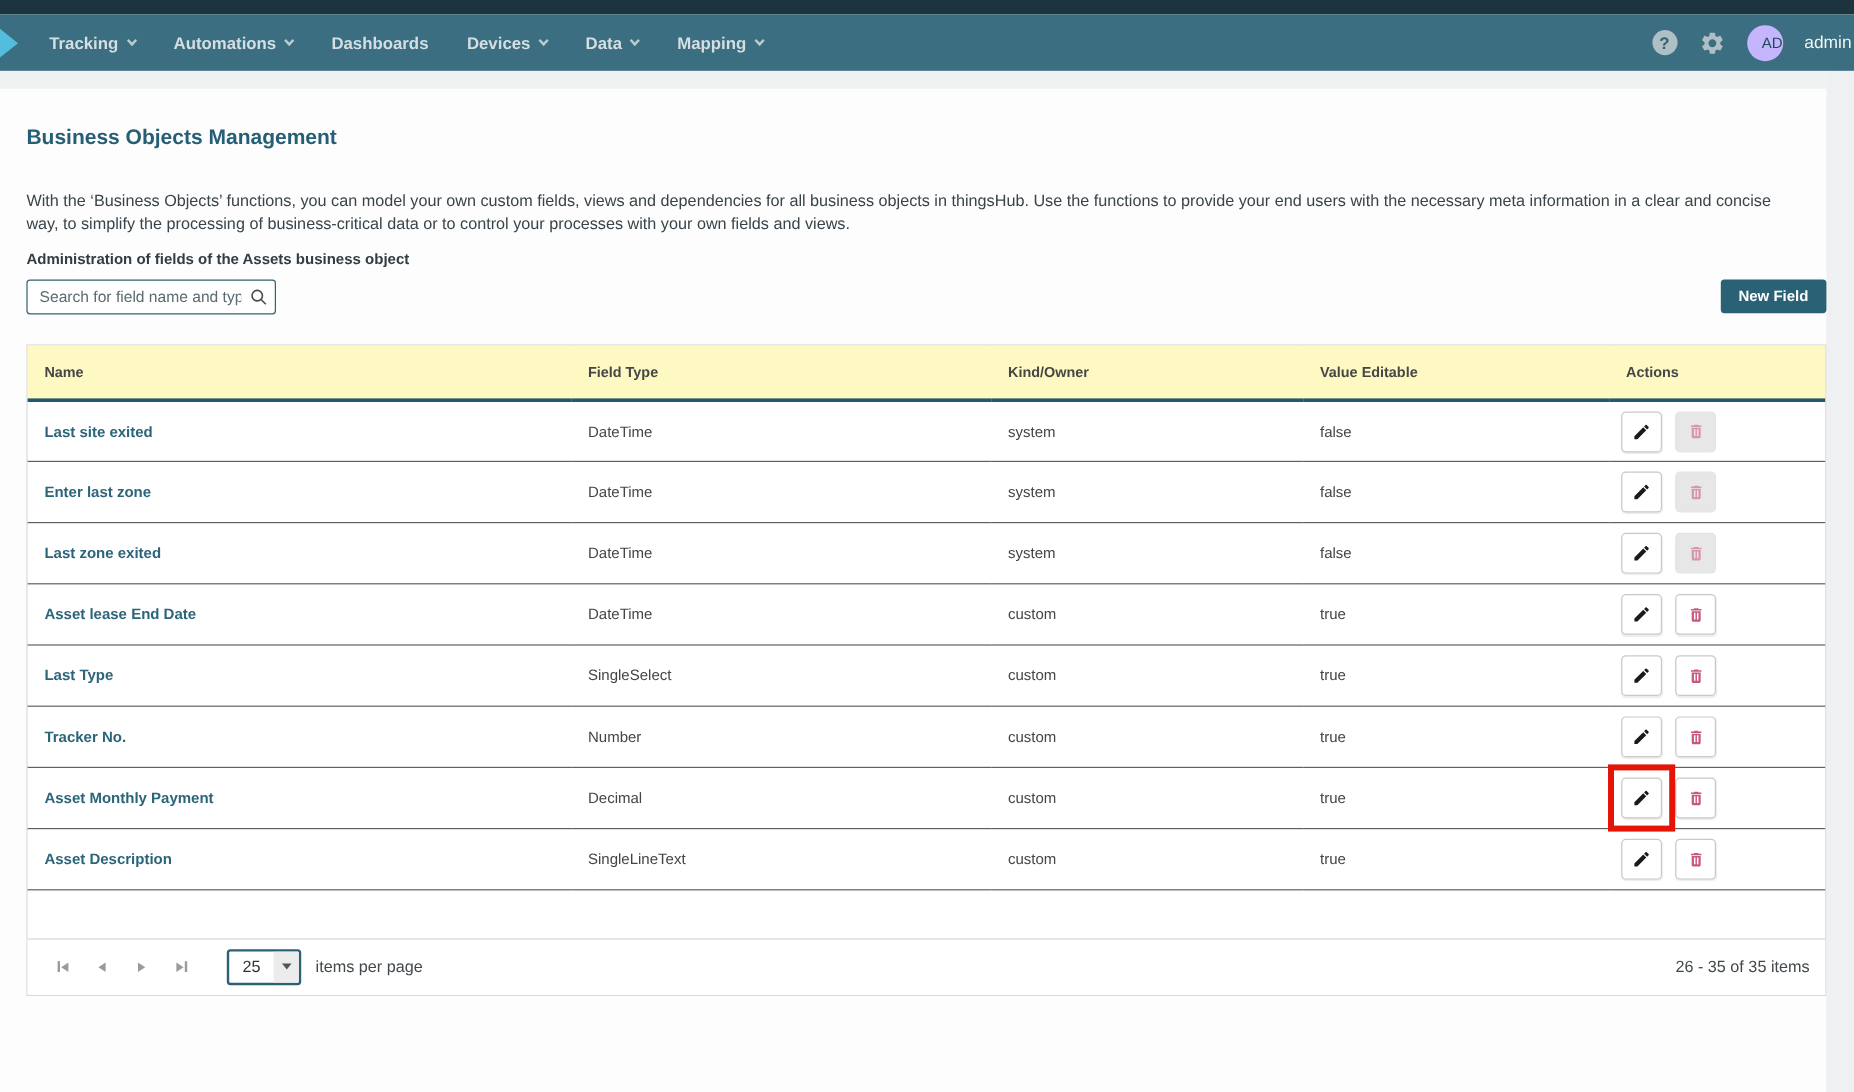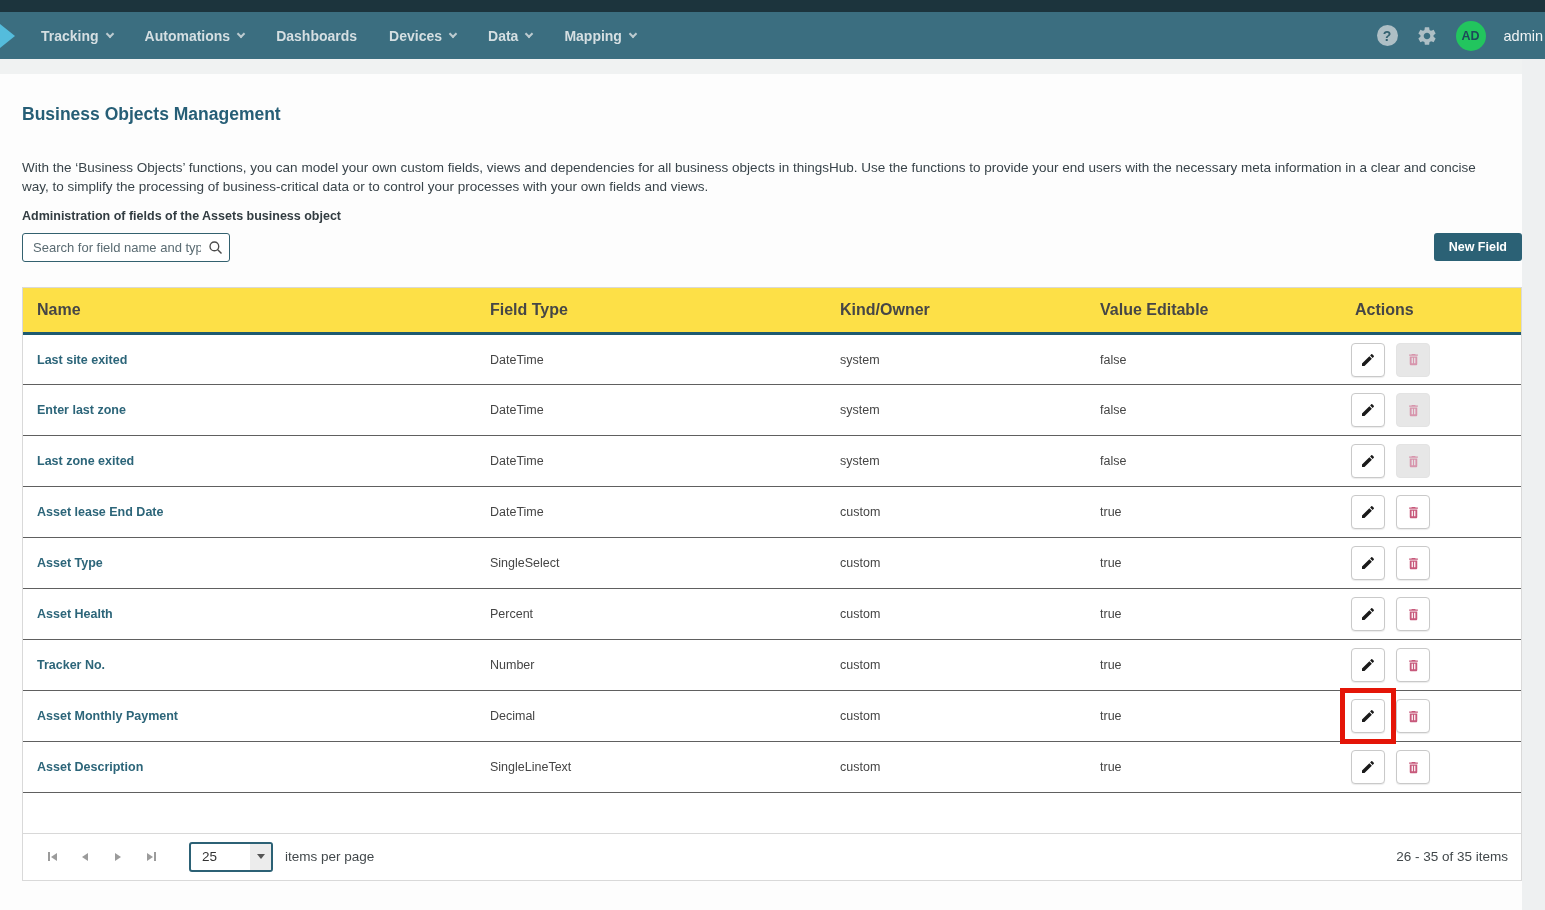--- a/index.html
+++ b/index.html
@@ -13,22 +13,22 @@
                 border-left:15px solid #54bcdc; margin-right:10px; }
   .nav-menu { list-style:none; display:flex; align-items:center; }
   .nav-item { display:flex; align-items:center; padding:0 16px; height:47px; cursor:pointer;
               color:#d5dfe2; font-size:14px; font-weight:700; }
   .caret { display:inline-block; width:6px; height:6px; border-right:2px solid #bccbd0;
            border-bottom:2px solid #bccbd0; transform:rotate(45deg); margin-left:8px; margin-top:-4px; }
   .nav-right { margin-left:auto; display:flex; align-items:center; gap:18px; padding-right:2px; }
   .help-circle { width:21px; height:21px; border-radius:50%; background:#aebfc5; color:#33616f;
                  display:flex; align-items:center; justify-content:center; font-weight:700; font-size:14px; cursor:pointer; }
   .gear { display:flex; cursor:pointer; }
-  .avatar { width:30px; height:30px; border-radius:50%; background:#22c55e; color:#1d4a5a;
-            display:flex; align-items:center; justify-content:center; font-weight:700; font-size:12.5px; cursor:pointer; }
+  .avatar { width:30px; height:30px; border-radius:50%; background:#c4b5fd; color:#1d4a5a;
+            display:flex; align-items:center; justify-content:flex-end; font-weight:400; font-size:12.5px; cursor:pointer; }
   .username { color:#f0f4f5; font-weight:400; font-size:14.5px; cursor:pointer; }
 
   
   .content-panel { width:1522px; height:851px; background:#fdfdfd; }
   .subnav-strip { height:15px; background:#f0f2f2; }
   .main { padding-left:22px; }
   .page-title { margin-top:30px; font-size:17.5px; font-weight:700; color:#265e76; }
   .page-desc { margin-top:34px; width:1483px; font-size:13.5px; line-height:1.4; color:#39444a; }
   .sub-heading { margin-top:12px; font-size:12.5px; font-weight:700; color:#323c41; }
 
@@ -37,22 +37,22 @@
   .search-input { width:208px; height:29px; border:1px solid #33616f; border-radius:3px;
                   padding:0 28px 0 10px; font-size:13px; color:#333; font-family:"Liberation Sans", sans-serif; background:#fff; }
   .search-input::placeholder { color:#5a6b72; }
   .search-ico { position:absolute; right:7px; top:7px; }
   .btn-primary { height:28px; padding:0 15px; background:#2b6175; color:#fff; border:none; border-radius:3px;
                  font-size:12.5px; font-weight:700; cursor:pointer; font-family:"Liberation Sans", sans-serif; }
 
   
   .grid { margin-top:25px; width:1500px; background:#fff; border:1px solid #d9d9d9; }
   table { width:100%; border-collapse:collapse; table-layout:fixed; }
-  th { text-align:left; height:46px; padding-left:14px; font-size:16px; color:#464646;
-       background:#fde047; border-bottom:3px solid #1e5a70; font-weight:700; }
+  th { text-align:left; height:46px; padding-left:14px; font-size:12px; color:#464646;
+       background:#fef9c3; border-bottom:3px solid #1e5a70; font-weight:700; }
   td { height:51px; padding-left:14px; font-size:12.5px; color:#454545; border-bottom:1px solid #606060; }
   .name-link { font-weight:700; color:#2c6579; text-decoration:none; cursor:pointer; }
   .actions-cell { padding-left:10px; }
   .actions { display:flex; align-items:center; gap:11px; }
   .icon-btn { width:34px; height:34px; border:1px solid #c9c9c9; border-radius:4px; background:#fff;
               display:flex; align-items:center; justify-content:center; cursor:pointer;
               box-shadow:0 1px 1px rgba(0,0,0,0.08); }
   .icon-btn.delete svg { fill:#c7597b; }
   .icon-btn.delete.disabled { background:#e7e7e7; border-color:#e3e3e3; box-shadow:none; cursor:default; }
   .icon-btn.delete.disabled svg { fill:#d795ac; }
@@ -61,21 +61,21 @@
   .edit-wrap.highlighted .highlight-ring { display:block; }
   .spacer-row td { height:40px; border-bottom:none; }
 
   
   .pager { height:47px; border-top:1px solid #d8d8d8; display:flex; align-items:center; padding-left:16px; background:#fff; }
   .pg-btn { width:26px; height:26px; display:flex; align-items:center; justify-content:center; gap:1px;
             margin-right:7px; cursor:pointer; background:none; border:none; }
   .tri-l { width:0; height:0; border-top:4px solid transparent; border-bottom:4px solid transparent; border-right:6px solid #9b9b9b; }
   .tri-r { width:0; height:0; border-top:4px solid transparent; border-bottom:4px solid transparent; border-left:6px solid #9b9b9b; }
   .vbar { width:2px; height:9px; background:#9b9b9b; }
-  .page-size { margin-left:18px; width:84px; height:30px; border:2px solid #2c6175; border-radius:3px;
+  .page-size { margin-left:18px; width:62px; height:30px; border:2px solid #2c6175; border-radius:3px;
                display:flex; overflow:hidden; background:#fff; cursor:pointer; }
   .ps-value { flex:1; padding-left:11px; font-size:13.5px; color:#333; display:flex; align-items:center; }
   .ps-arrow { width:21px; background:#ececec; display:flex; align-items:center; justify-content:center; }
   .ps-tri { width:0; height:0; border-left:4px solid transparent; border-right:4px solid transparent; border-top:5px solid #555; }
   .ipp-label { margin-left:12px; font-size:13.5px; color:#42484b; }
   .range-label { margin-left:auto; padding-right:13px; font-size:13.5px; color:#42484b; }
 </style>
 </head>
 <body>
 
@@ -268,21 +268,21 @@
             <svg width="15" height="15" viewBox="0 0 24 24">
                         <path d="M6 19c0 1.1.9 2 2 2h8c1.1 0 2-.9 2-2V7H6v12zM9 9h2v9H9V9zm4 0h2v9h-2V9zM19 4h-3.5l-1-1h-5l-1 1H5v2h14V4z"></path>
                       </svg>
           </span>
         </button>
       </div>
     </td>
   </tr>
 
   <tr class="grid-row">
-    <td><a class="name-link">Asset Type</a></td>
+    <td><a class="name-link">Last Type</a></td>
     <td>SingleSelect</td>
     <td>custom</td>
     <td>true</td>
     <td class="actions-cell">
       <div class="actions">
         <span class="edit-wrap">
           <button class="icon-btn edit">
             <span style="display:flex">
               <svg width="16" height="16" viewBox="0 0 24 24" fill="#1a1a1a">
                           <path d="M3 17.25V21h3.75L17.81 9.94l-3.75-3.75L3 17.25zM20.71 7.04c.39-.39.39-1.02 0-1.41l-2.34-2.34c-.39-.39-1.02-.39-1.41 0l-1.83 1.83 3.75 3.75 1.83-1.83z"></path>
@@ -295,47 +295,20 @@
           <span style="display:flex">
             <svg width="15" height="15" viewBox="0 0 24 24">
                         <path d="M6 19c0 1.1.9 2 2 2h8c1.1 0 2-.9 2-2V7H6v12zM9 9h2v9H9V9zm4 0h2v9h-2V9zM19 4h-3.5l-1-1h-5l-1 1H5v2h14V4z"></path>
                       </svg>
           </span>
         </button>
       </div>
     </td>
   </tr>
 
-  <tr class="grid-row">
-    <td><a class="name-link">Asset Health</a></td>
-    <td>Percent</td>
-    <td>custom</td>
-    <td>true</td>
-    <td class="actions-cell">
-      <div class="actions">
-        <span class="edit-wrap">
-          <button class="icon-btn edit">
-            <span style="display:flex">
-              <svg width="16" height="16" viewBox="0 0 24 24" fill="#1a1a1a">
-                          <path d="M3 17.25V21h3.75L17.81 9.94l-3.75-3.75L3 17.25zM20.71 7.04c.39-.39.39-1.02 0-1.41l-2.34-2.34c-.39-.39-1.02-.39-1.41 0l-1.83 1.83 3.75 3.75 1.83-1.83z"></path>
-                        </svg>
-            </span>
-          </button>
-
-        </span>
-        <button class="icon-btn delete">
-          <span style="display:flex">
-            <svg width="15" height="15" viewBox="0 0 24 24">
-                        <path d="M6 19c0 1.1.9 2 2 2h8c1.1 0 2-.9 2-2V7H6v12zM9 9h2v9H9V9zm4 0h2v9h-2V9zM19 4h-3.5l-1-1h-5l-1 1H5v2h14V4z"></path>
-                      </svg>
-          </span>
-        </button>
-      </div>
-    </td>
-  </tr>
 
 
   <tr class="grid-row">
     <td><a class="name-link">Tracker No.</a></td>
     <td>Number</td>
     <td>custom</td>
     <td>true</td>
     <td class="actions-cell">
       <div class="actions">
         <span class="edit-wrap">

